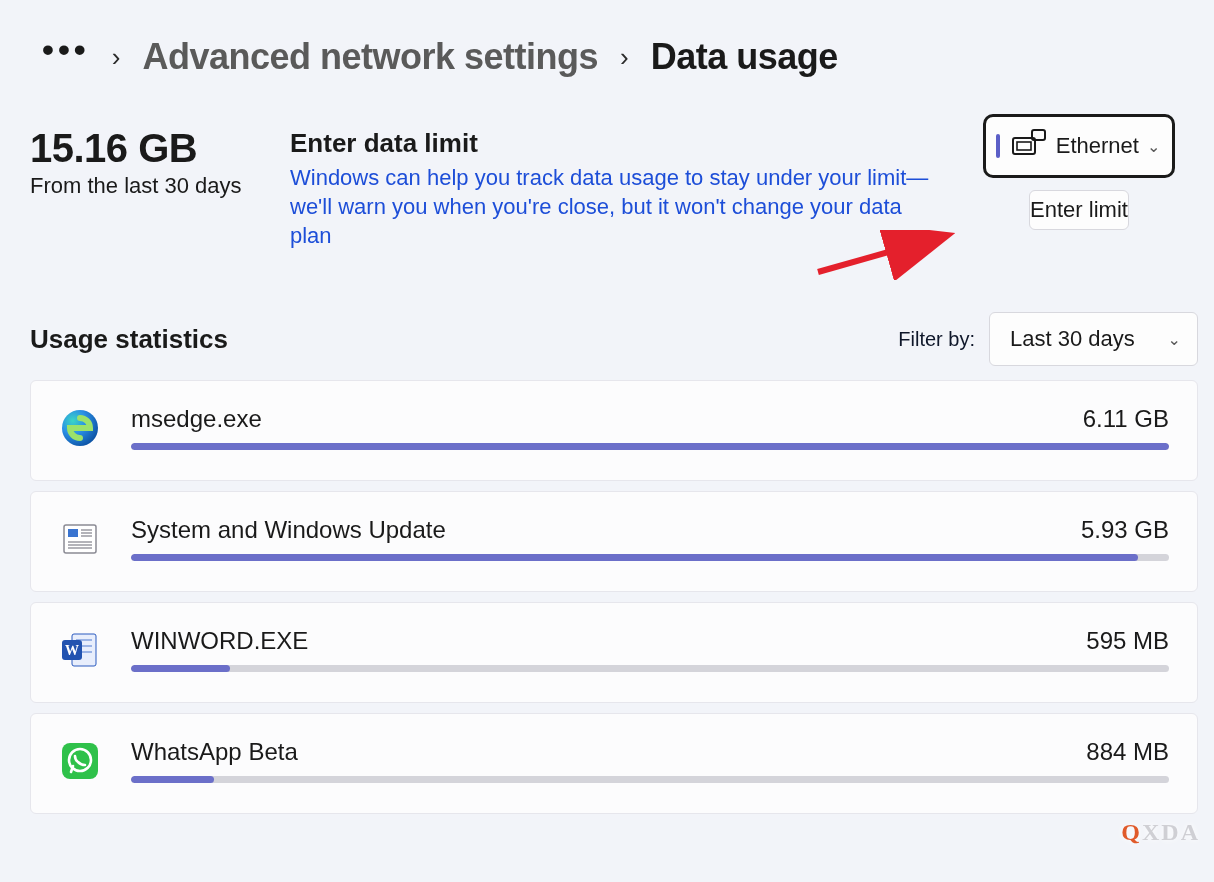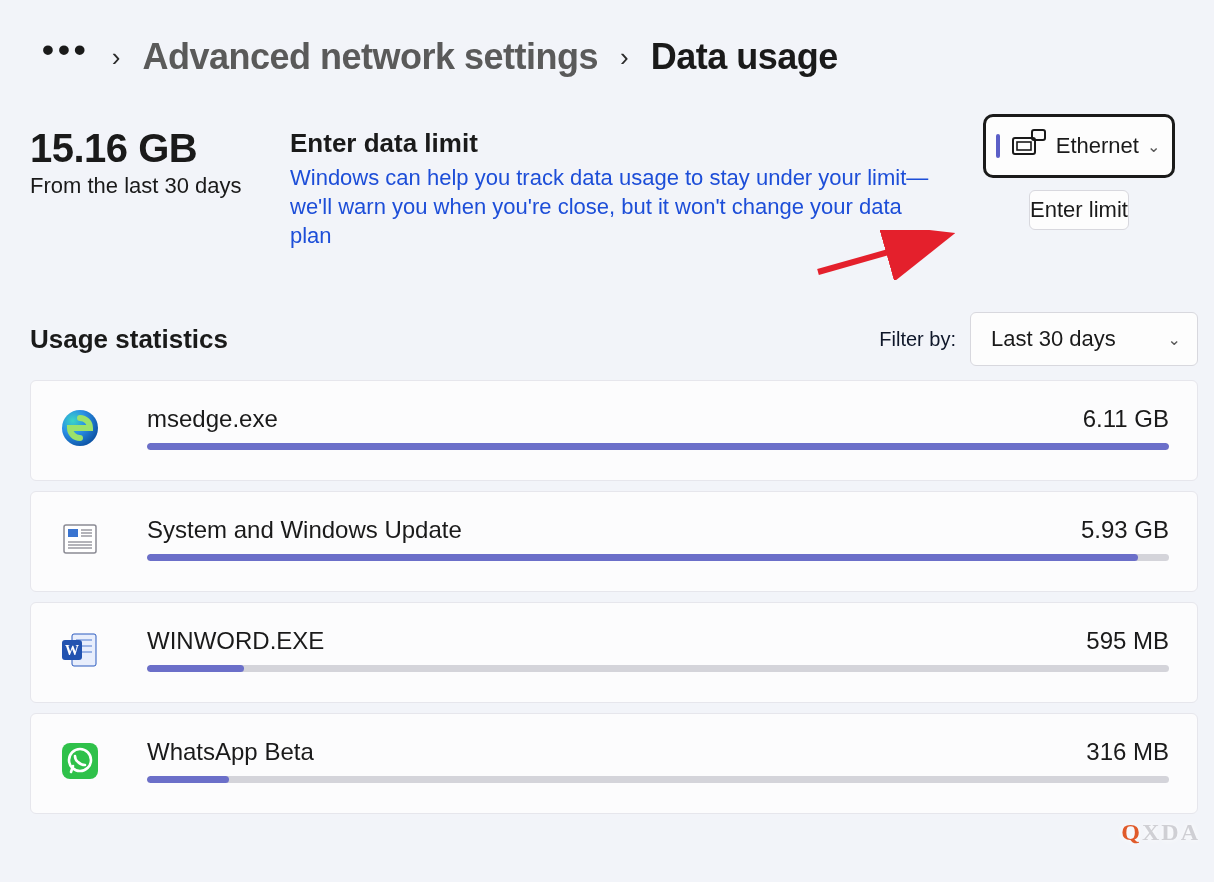--- a/index.html
+++ b/index.html
@@ -136,21 +136,21 @@
   .filter-label {
     font-size: 20px;
     color: #0f172a;
     margin-right: 14px;
   }
   .filter-dd {
     background: #fdfdfd;
     border: 1px solid #d8d8de;
     border-radius: 6px;
     height: 54px;
-    width: 228px;
+    width: 209px;
     display: flex;
     align-items: center;
     padding: 0 16px 0 20px;
     font-size: 22px;
     cursor: pointer;
   }
   .filter-dd .dd-label { flex: 1; }
 
   
   .app-list {
@@ -163,21 +163,21 @@
     padding: 24px 28px 30px 28px;
     margin-bottom: 10px;
     display: flex;
     align-items: center;
     gap: 30px;
   }
   .app-icon {
     width: 42px; height: 42px; flex: 0 0 42px;
     display: flex; align-items: center; justify-content: center;
   }
-  .app-body { flex: 1; margin-left: 16px; }
+  .app-body { flex: 1; }
   .app-row1 {
     display: flex;
     align-items: baseline;
     margin-bottom: 10px;
   }
   .app-name { font-size: 24px; flex: 1; }
   .app-size { font-size: 24px; color: #1a1a1a; }
   .app-bar {
     height: 7px;
     background: #d4d4da;
@@ -351,21 +351,21 @@
       <svg viewBox="0 0 40 40">
         <rect x="2" y="2" width="36" height="36" rx="8" fill="#2fc14a"></rect>
         <circle cx="20" cy="19" r="11" fill="none" stroke="#fff" stroke-width="2.6"></circle>
         <path d="M11 31 l2 -6" stroke="#fff" stroke-width="2.6" stroke-linecap="round"></path>
         <path d="M15 15 q0 4 3 6 q3 3 7 3" fill="none" stroke="#fff" stroke-width="2.6" stroke-linecap="round"></path>
       </svg>
     </div>
     <div class="app-body">
       <div class="app-row1">
         <span class="app-name">WhatsApp Beta</span>
-        <span class="app-size">316 MB</span>
+        <span class="app-size">884 MB</span>
       </div>
       <div class="app-bar">
           <div class="app-bar-fill" style="width: 8%;"></div>
         </div>
     </div>
   </div>
 
 </div>
 
 <div class="watermark">

